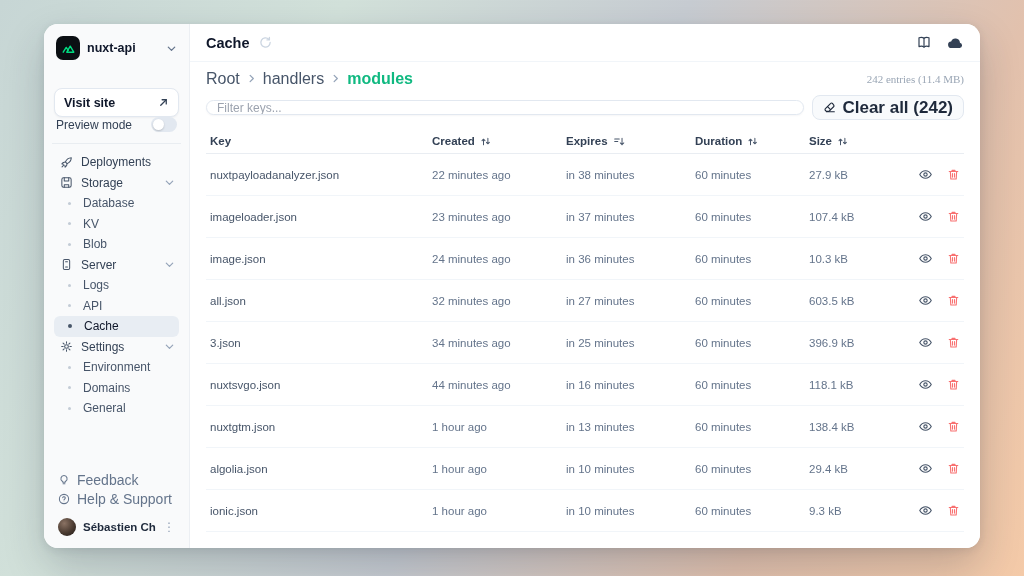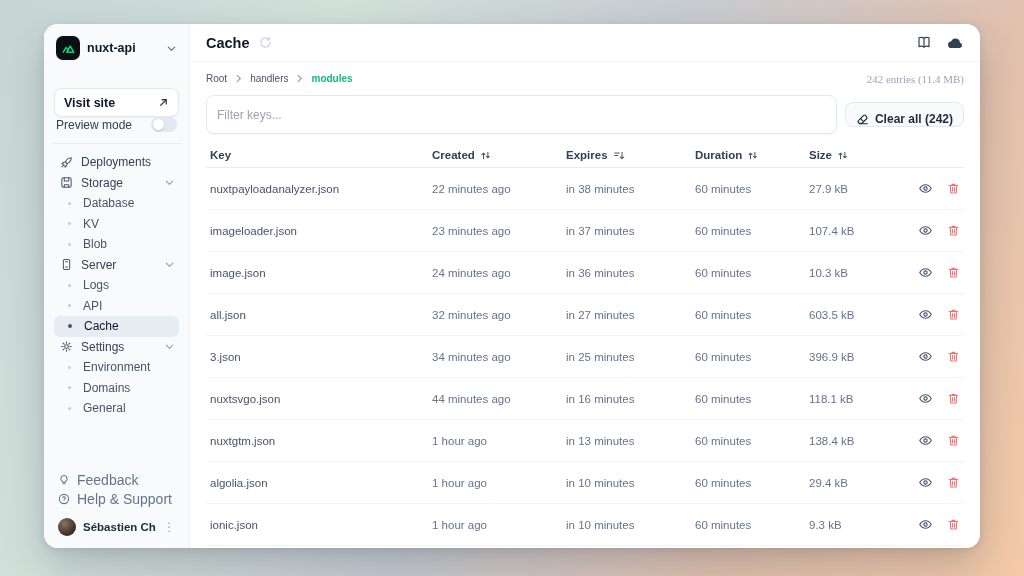--- a/index.html
+++ b/index.html
@@ -52,36 +52,36 @@
   .user-name { font-size:11.5px; font-weight:700; color:#1e293b; flex:1; white-space:nowrap; overflow:hidden; }
   .kebab { color:#94a3b8; font-size:12px; line-height:1; }
   
   .main { flex:1; display:flex; flex-direction:column; background:#fff; min-width:0; }
   .main-header { height:38px; display:flex; align-items:center; padding:0 16px; border-bottom:1px solid #f1f5f9; }
   .page-title { font-size:14.5px; font-weight:700; color:#0f172a; }
   .refresh { margin-left:9px; color:#cbd5e1; display:flex; cursor:pointer; }
   .hdr-right { margin-left:auto; display:flex; align-items:center; gap:15px; }
   .hdr-right .hicon { display:flex; color:#334155; cursor:pointer; }
   .crumb-row { height:33px; display:flex; align-items:center; padding:0 16px; }
-  .crumbs { display:flex; align-items:center; gap:7px; font-size:10px; }
+  .crumbs { display:flex; align-items:center; gap:7px; font-size:16px; }
   .crumb { color:#475569; font-weight:500; cursor:pointer; }
   .crumb-sep { color:#94a3b8; display:flex; }
   .crumb.active { color:#10b981; font-weight:700; }
   .entries { margin-left:auto; font-size:11px; color:#9aa6b5;font-family:Liberation Serif, serif; }
   .filter-row { display:flex; align-items:center; gap:8px; padding:0 16px 9px 16px; }
   .filter-input {
-    flex:1; height:39px; border:1px solid #e2e8f0; border-radius:8px; padding:0 10px;
+    flex:1; height:15px; border:1px solid #e2e8f0; border-radius:8px; padding:0 10px;
     font-size:12px; color:#334155; background:#fff; outline:none;
     box-shadow:0 1px 2px rgba(15,23,42,.04); font-family:"Liberation Sans", sans-serif;
   }
   .filter-input::placeholder { color:#9ca3af; }
   .clear-btn {
-    height:25px; display:flex; align-items:flex-end; gap:6px; padding:0 10px;
+    height:25px; display:flex; align-items:center; gap:6px; padding:0 10px;
     background:#f8fafc; border:1px solid #e2e8f0; border-radius:8px;
-    font-size:12px; font-weight:700; color:#1e293b; cursor:pointer; flex:none;
+    font-size:17px; font-weight:700; color:#1e293b; cursor:pointer; flex:none;
     font-family:"Liberation Sans", sans-serif;
   }
   .table { flex:1; display:flex; flex-direction:column; padding:0 16px; min-height:0; overflow:hidden; }
   .thead, .trow {
     display:grid; grid-template-columns: 218px 130px 125px 110px 85px 1fr;
     align-items:center; column-gap:4px; padding:0 4px;
   }
   .thead { height:25px; border-bottom:1px solid #e9edf2; }
   .th { display:flex; align-items:center; gap:5px; font-size:11.5px; font-weight:700; color:#334155; cursor:pointer; }
   .th svg { color:#475569; }

